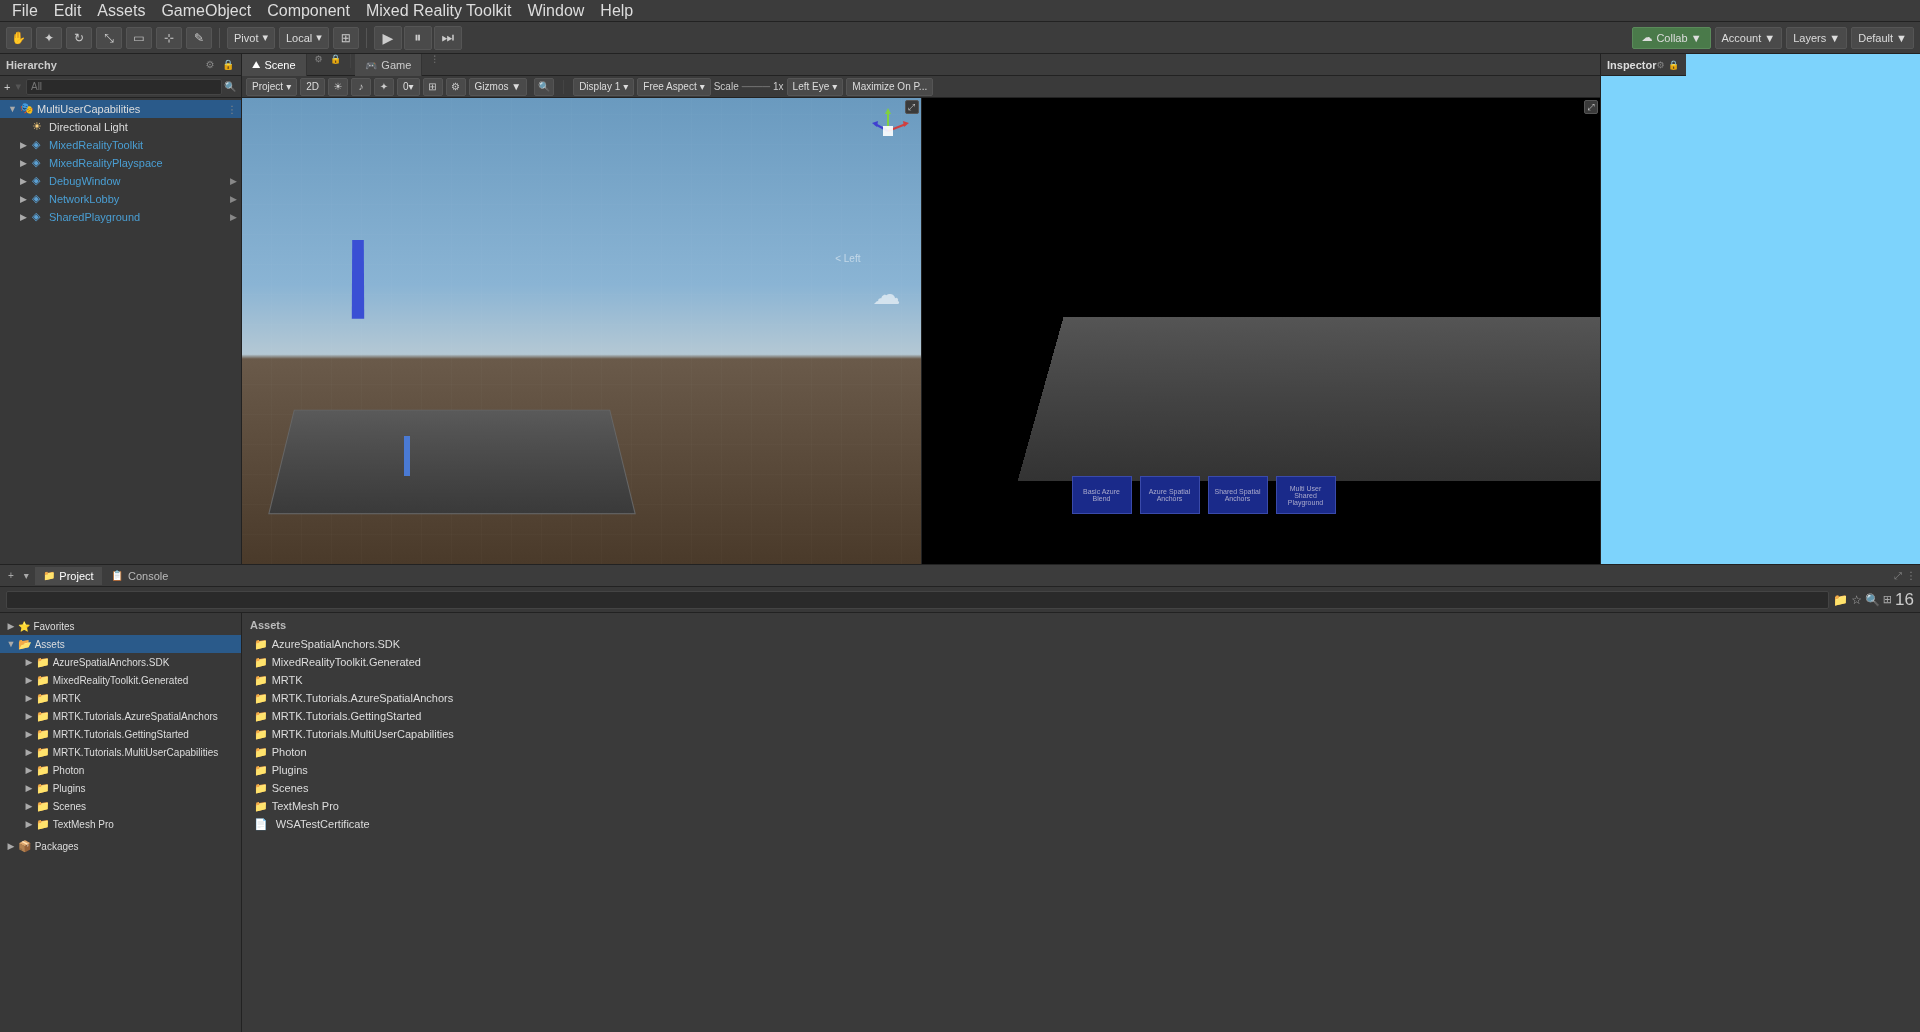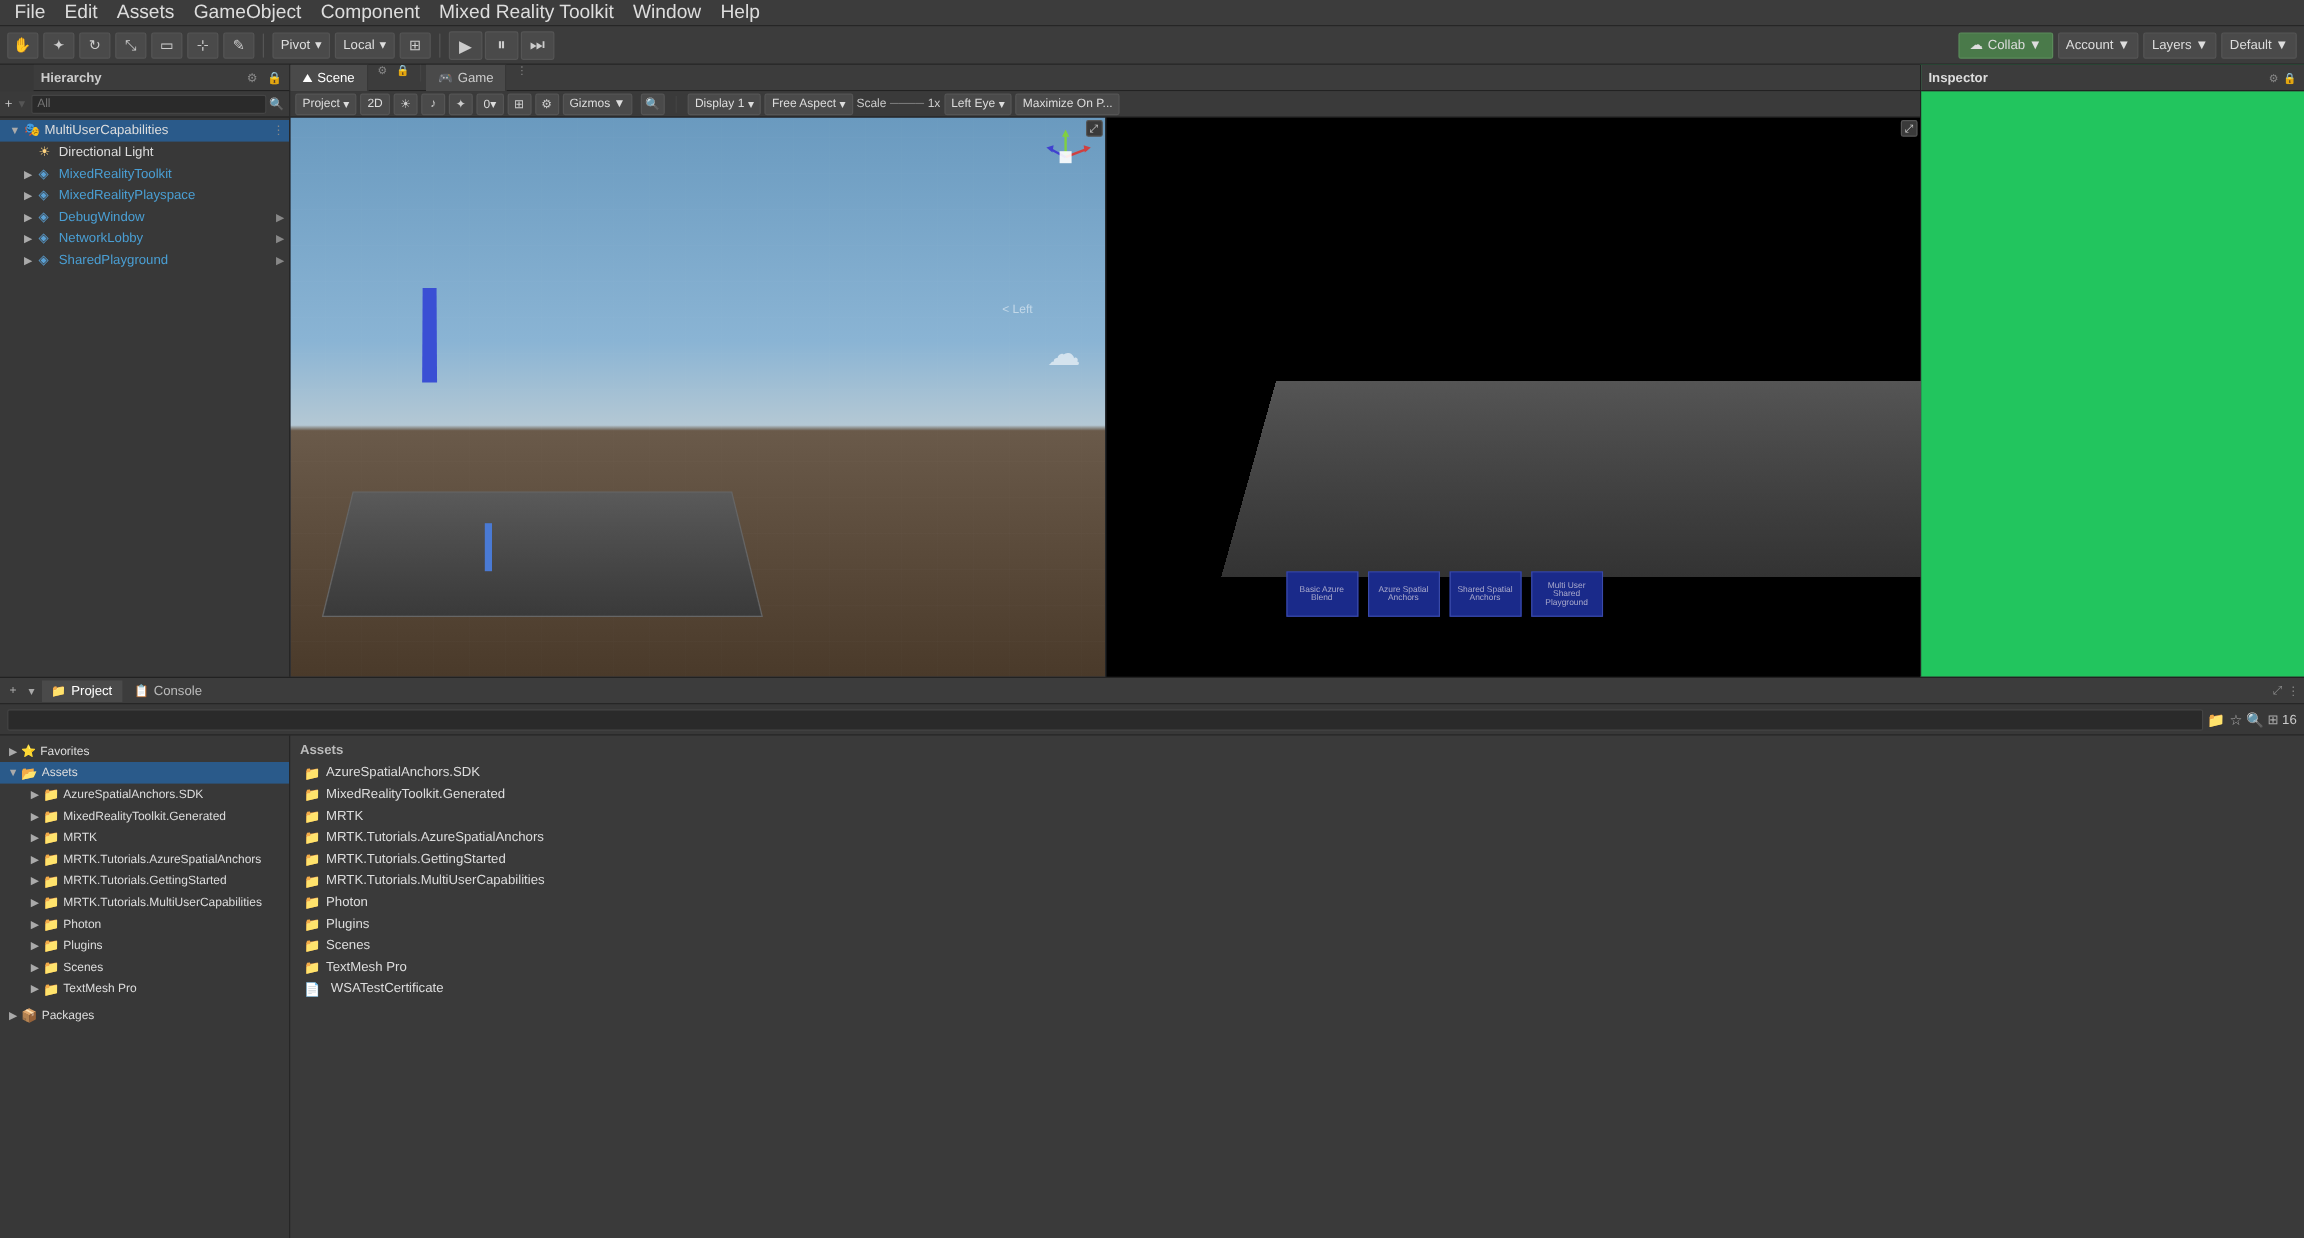--- a/index.html
+++ b/index.html
@@ -19,21 +19,21 @@
     .play-area { display: flex; align-items: center; gap: 2px; }
     .toolbar-right { margin-left: auto; display: flex; align-items: center; gap: 4px; }
 
     
     #main { display: flex; flex-direction: column; height: calc(1032px - 54px); }
     #panels-row { display: flex; height: 510px; }
     #bottom-row { display: flex; flex: 1; background: #383838; }
 
     
     #hierarchy { width: 242px; background: #383838; border-right: 1px solid #222; display: flex; flex-direction: column; }
-    .panel-header { display: flex; align-items: center; height: 22px; background: #3c3c3c; border-bottom: 1px solid #222; padding: 0 6px; font-size: 11px; color: #ccc; gap: 4px; margin-left: 28px; }
+    .panel-header { display: flex; align-items: center; height: 22px; background: #3c3c3c; border-bottom: 1px solid #222; padding: 0 6px; font-size: 11px; color: #ccc; gap: 4px; }
     .panel-title { font-weight: bold; font-size: 11px; }
     .hierarchy-toolbar { display: flex; align-items: center; height: 22px; background: #3a3a3a; border-bottom: 1px solid #222; padding: 0 4px; gap: 3px; }
     .hier-search { flex: 1; height: 16px; background: #2a2a2a; border: 1px solid #444; border-radius: 2px; padding: 0 4px; color: #ddd; font-size: 10px; }
     .hierarchy-content { flex: 1; overflow-y: auto; padding: 2px 0; }
     .hier-item { display: flex; align-items: center; height: 18px; padding: 0 4px; cursor: pointer; white-space: nowrap; }
     .hier-item.selected { background: #2a5a8a; }
     .hier-indent { display: inline-block; }
     .hier-arrow { display: inline-block; width: 12px; font-size: 9px; color: #aaa; }
     .hier-icon { display: inline-block; width: 14px; height: 14px; margin-right: 3px; }
     .hier-label { font-size: 11px; }
@@ -48,21 +48,21 @@
     .sg-tab-icon { font-size: 10px; }
     .sg-toolbar { display: flex; align-items: center; height: 22px; background: #3a3a3a; border-bottom: 1px solid #222; padding: 0 4px; gap: 3px; }
     .sg-dropdown { display: flex; align-items: center; height: 18px; background: #4a4a4a; border: 1px solid #555; border-radius: 2px; padding: 0 5px; cursor: pointer; color: #ddd; font-size: 10px; gap: 3px; }
     .sg-btn { display: flex; align-items: center; justify-content: center; width: 20px; height: 18px; background: #4a4a4a; border: 1px solid #555; border-radius: 2px; cursor: pointer; color: #ccc; font-size: 10px; }
     #scene-game-panels { display: flex; flex: 1; }
     #scene-panel { flex: 1; background: #1e2a3a; position: relative; overflow: hidden; border-right: 1px solid #222; }
     #game-panel { flex: 1; background: #000; position: relative; overflow: hidden; }
     .panel-corner-btn { position: absolute; top: 2px; right: 2px; width: 14px; height: 14px; background: #3a3a3a; border: 1px solid #555; border-radius: 2px; cursor: pointer; display: flex; align-items: center; justify-content: center; font-size: 9px; color: #ccc; z-index: 10; }
 
     
-    #inspector { width: 320px; background: #22c55e; border-left: 1px solid #222; display: flex; flex-direction: column; }
+    #inspector { width: 320px; background: #7dd3fc; border-left: 1px solid #222; display: flex; flex-direction: row; }
     .inspector-header { display: flex; align-items: center; height: 22px; background: #3c3c3c; border-bottom: 1px solid #222; padding: 0 6px; }
 
     
     #project-console { flex: 1; background: #383838; display: flex; flex-direction: column; border-top: 1px solid #222; }
     .proj-tabs { display: flex; height: 22px; background: #3c3c3c; border-bottom: 1px solid #222; align-items: center; padding: 0 4px; gap: 2px; }
     .proj-tab { display: flex; align-items: center; padding: 0 8px; height: 18px; cursor: pointer; font-size: 11px; color: #bbb; gap: 4px; }
     .proj-tab.active { background: #4a4a4a; color: #fff; }
     #project-layout { display: flex; flex: 1; }
     #project-sidebar { width: 242px; background: #383838; border-right: 1px solid #222; padding: 4px 0; overflow-y: auto; }
     #project-main { flex: 1; background: #3a3a3a; padding: 4px 8px; overflow-y: auto; }
@@ -367,21 +367,21 @@
           <span style="font-size:10px;color:#888;cursor:pointer;">⋮</span>
         </div>
       </div>
       <div class="proj-toolbar">
         <input class="proj-search" type="text" placeholder="" style="">
         <div style="display:flex;gap:3px;margin-left:auto;align-items:center;">
           <span style="font-size:12px;color:#aaa;cursor:pointer;">📁</span>
           <span style="font-size:12px;color:#aaa;cursor:pointer;">☆</span>
           <span style="font-size:12px;color:#aaa;cursor:pointer;">🔍</span>
           <span style="font-size:11px;color:#aaa;cursor:pointer;">⊞</span>
-          <span style="font-size:11px;color:#ccc;">16</span>
+          <span style="font-size:17px;color:#ccc;">16</span>
         </div>
       </div>
       <div id="project-layout">
 
         <div id="project-sidebar">
 
           <div class="tree-item">
             <span class="tree-arrow">▶</span>
             <span style="margin-right:3px;font-size:10px;">⭐</span>
             <span class="tree-label">Favorites</span>

